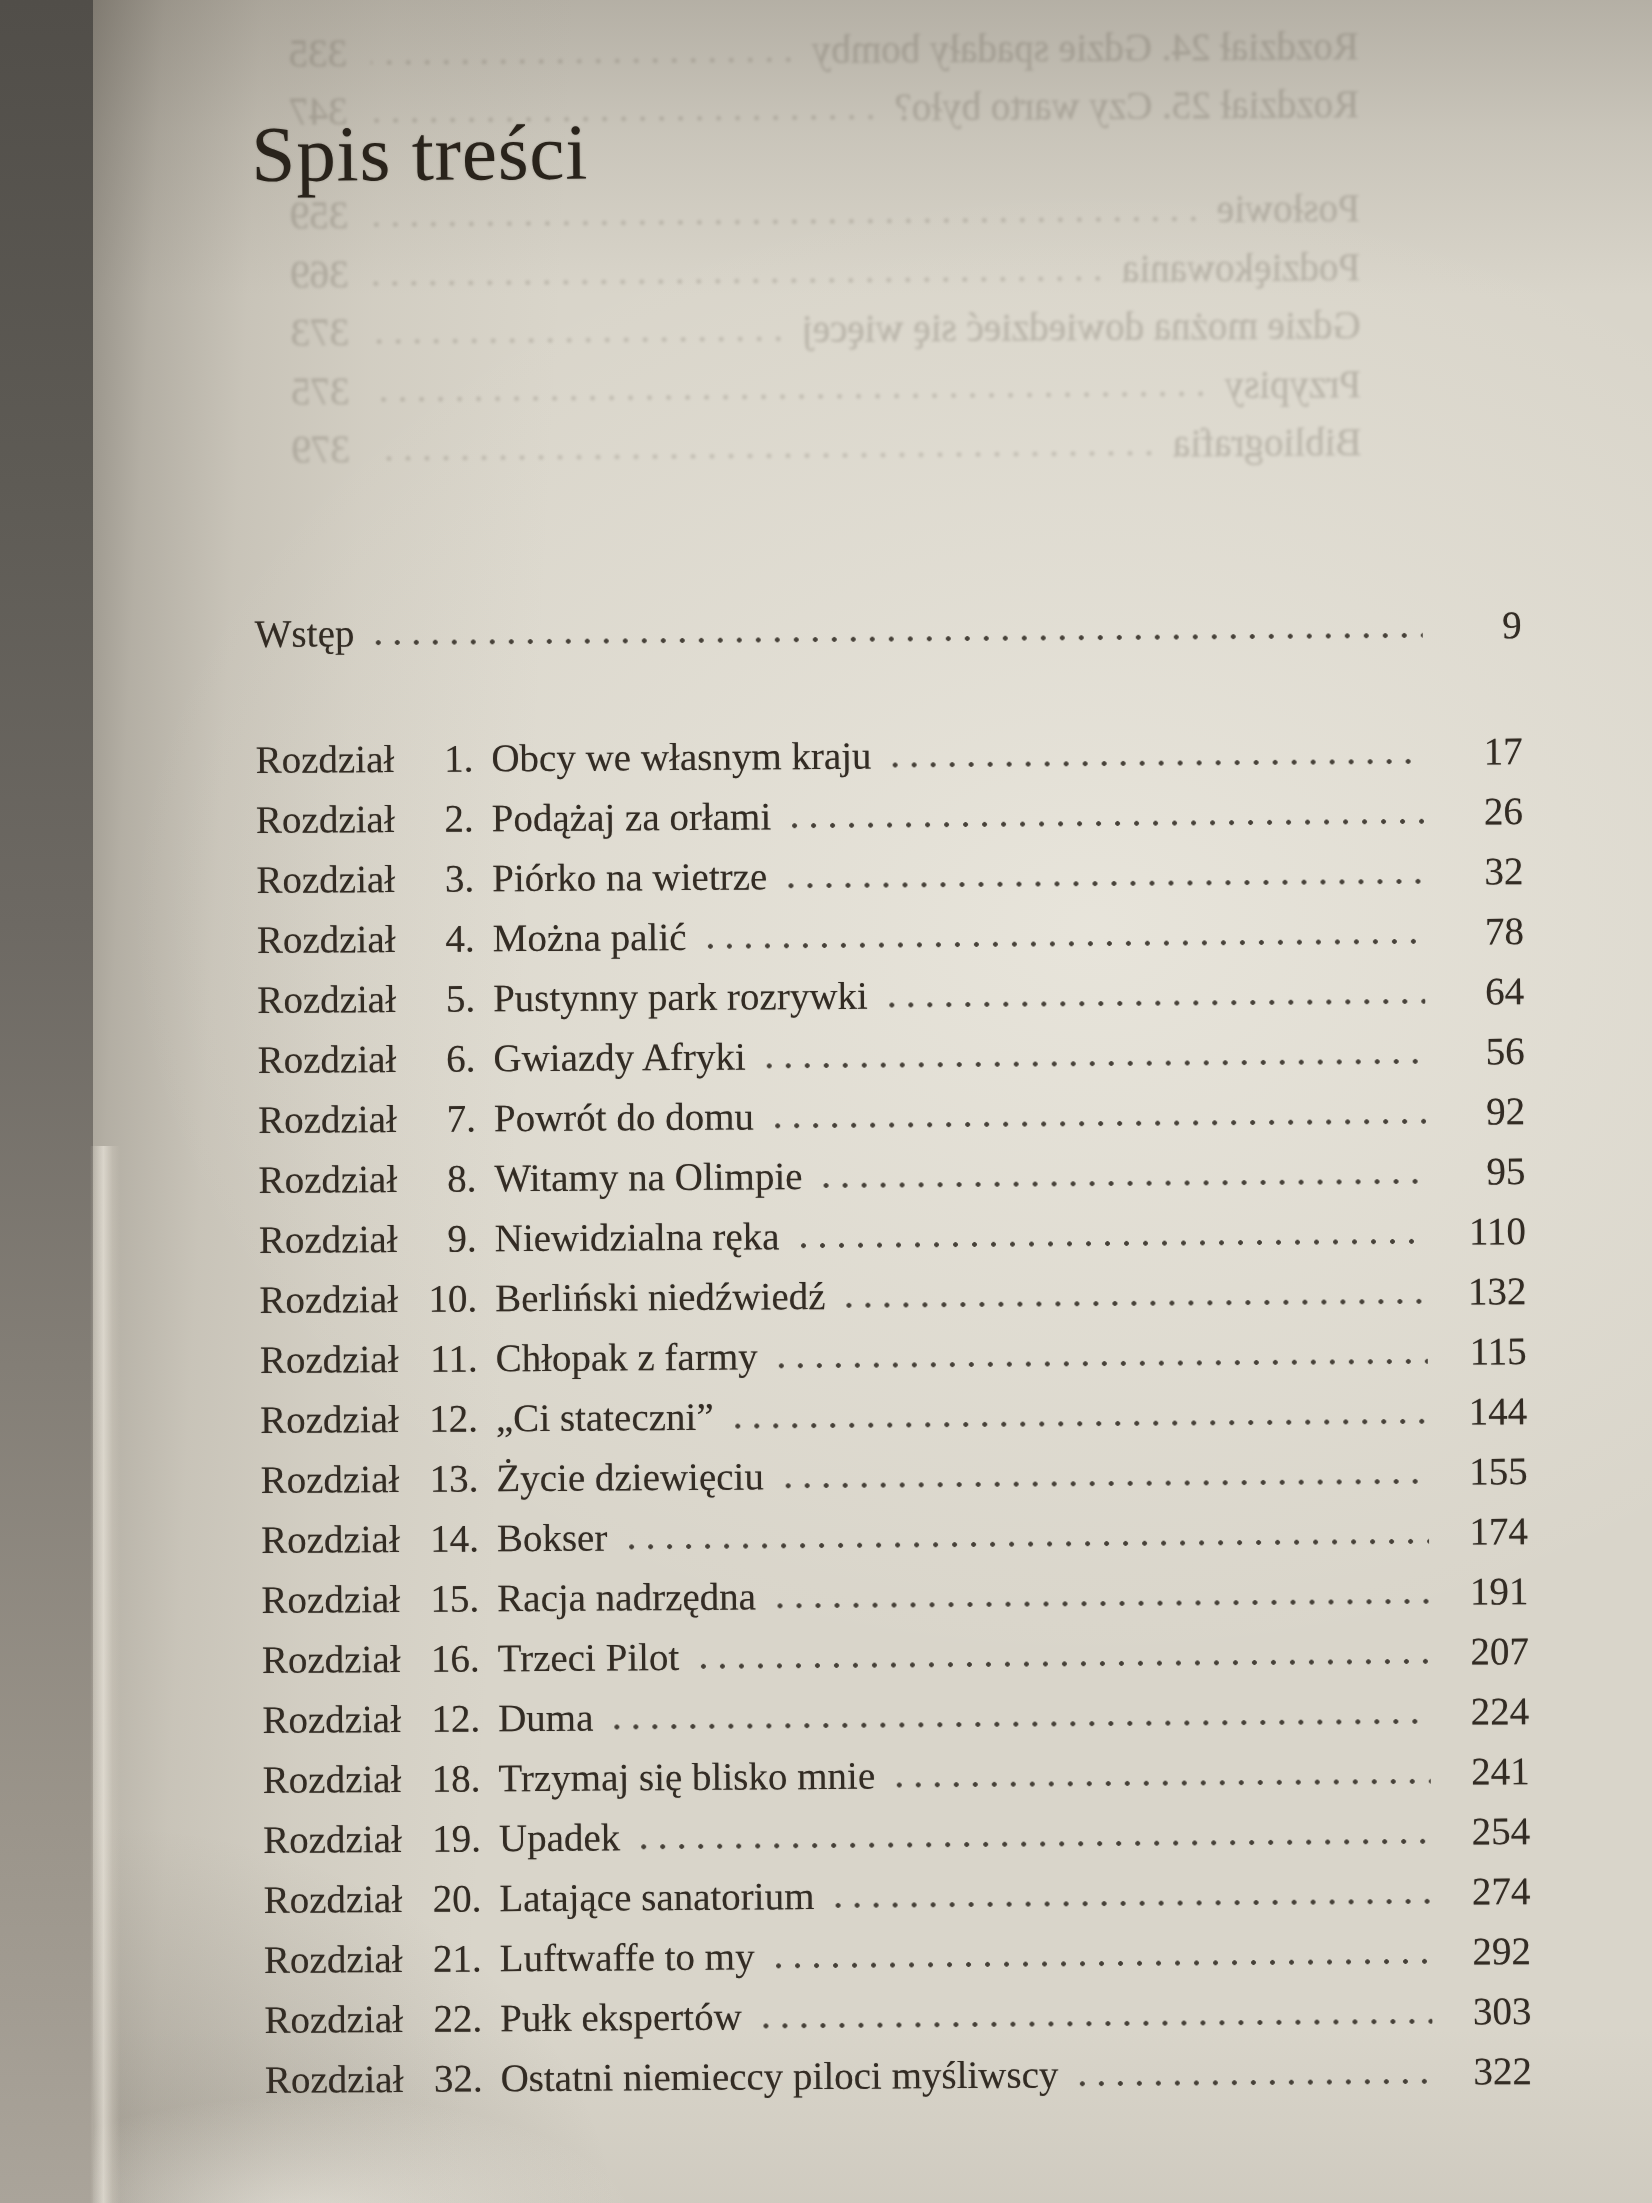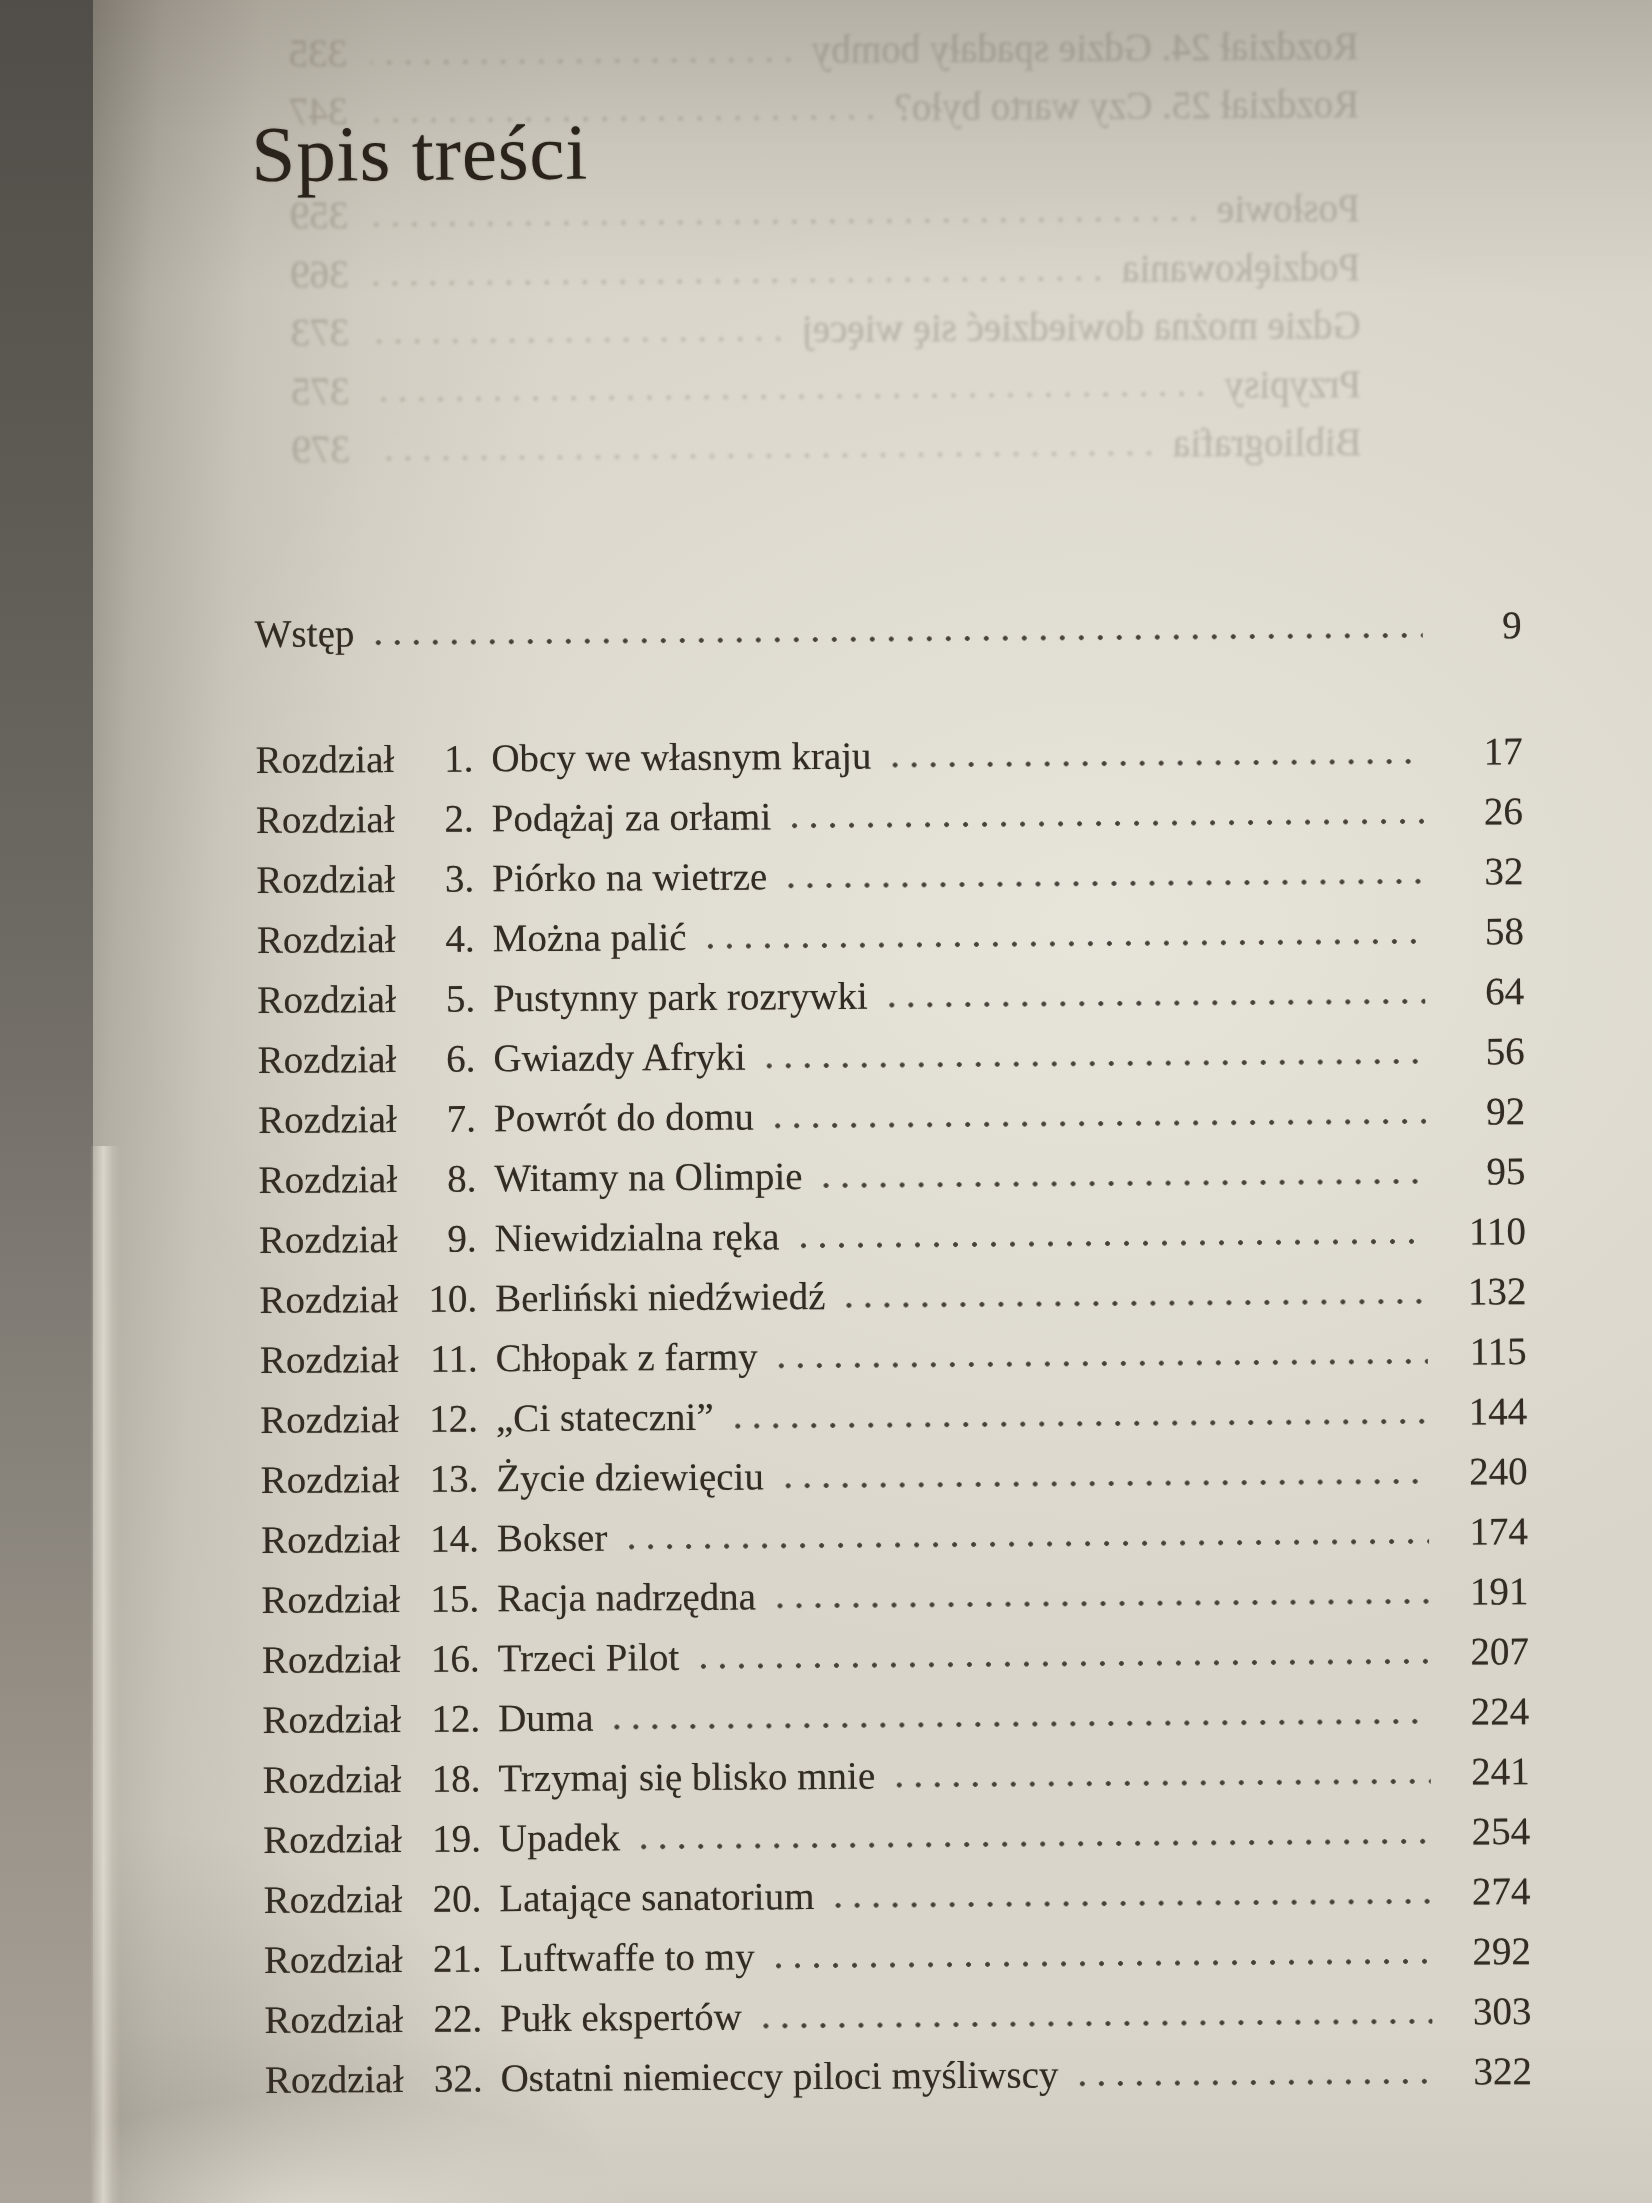--- a/index.html
+++ b/index.html
@@ -144,21 +144,21 @@
     <span class="pagenum">26</span>
   </div>
         <div class="row">
     <span class="label"><span class="chword">Rozdział </span><span class="chnum">3.</span><span class="chtitle">Piórko na wietrze</span></span>
     <span class="dots"></span>
     <span class="pagenum">32</span>
   </div>
         <div class="row">
     <span class="label"><span class="chword">Rozdział </span><span class="chnum">4.</span><span class="chtitle">Można palić</span></span>
     <span class="dots"></span>
-    <span class="pagenum">58</span>
+    <span class="pagenum">78</span>
   </div>
         <div class="row">
     <span class="label"><span class="chword">Rozdział </span><span class="chnum">5.</span><span class="chtitle">Pustynny park rozrywki</span></span>
     <span class="dots"></span>
     <span class="pagenum">64</span>
   </div>
         <div class="row">
     <span class="label"><span class="chword">Rozdział </span><span class="chnum">6.</span><span class="chtitle">Gwiazdy Afryki</span></span>
     <span class="dots"></span>
     <span class="pagenum">56</span>
@@ -189,21 +189,21 @@
     <span class="pagenum">115</span>
   </div>
         <div class="row">
     <span class="label"><span class="chword">Rozdział </span><span class="chnum">12.</span><span class="chtitle">„Ci stateczni”</span></span>
     <span class="dots"></span>
     <span class="pagenum">144</span>
   </div>
         <div class="row">
     <span class="label"><span class="chword">Rozdział </span><span class="chnum">13.</span><span class="chtitle">Życie dziewięciu</span></span>
     <span class="dots"></span>
-    <span class="pagenum">240</span>
+    <span class="pagenum">155</span>
   </div>
         <div class="row">
     <span class="label"><span class="chword">Rozdział </span><span class="chnum">14.</span><span class="chtitle">Bokser</span></span>
     <span class="dots"></span>
     <span class="pagenum">174</span>
   </div>
         <div class="row">
     <span class="label"><span class="chword">Rozdział </span><span class="chnum">15.</span><span class="chtitle">Racja nadrzędna</span></span>
     <span class="dots"></span>
     <span class="pagenum">191</span>

